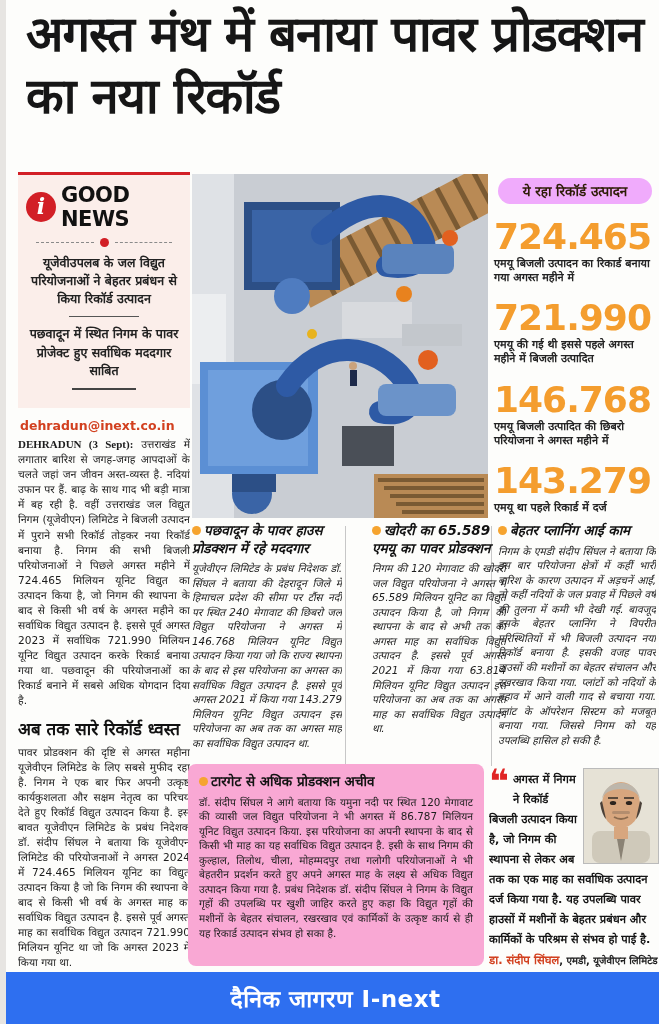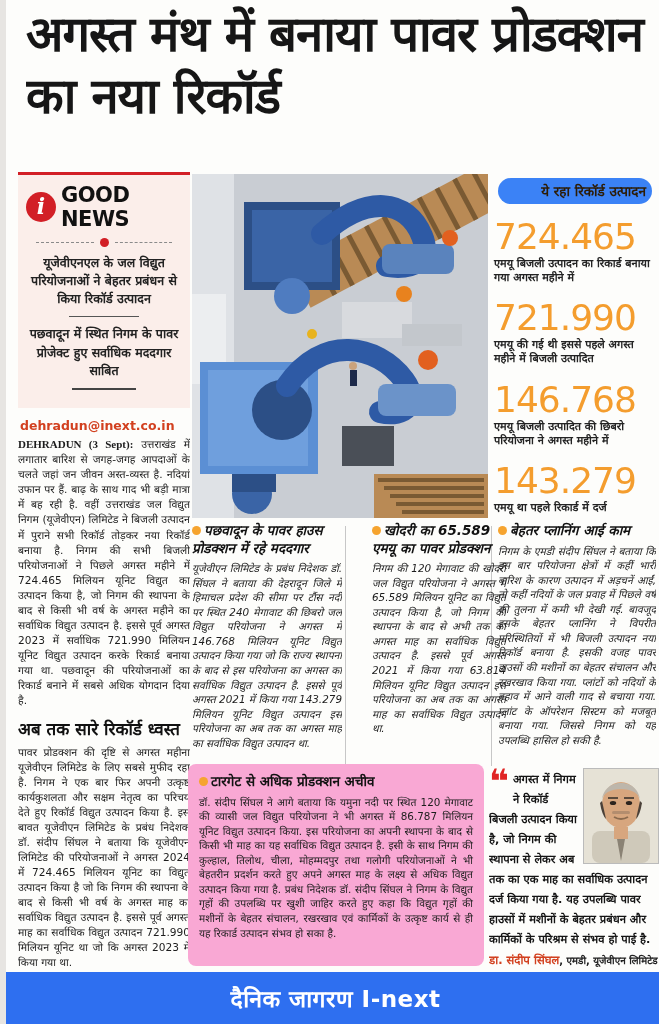--- a/index.html
+++ b/index.html
@@ -34,24 +34,24 @@
   .blurb-rule.thick { border-top:2px solid #444; width:64px; }
   .email { color:#d2401f; font-weight:700; font-size:12.5px; margin:10px 2px 4px 2px; }
   .body-text { font-size:10.6px; line-height:1.42; color:#1c1c1c; text-align:justify; }
   .body-text b.dateline { font-size:11px;font-family:Liberation Serif, serif; }
   .left-subhead { font-size:17px; font-weight:800; color:#111; margin:9px 0 5px 0; }
   
   .photo-wrap { position:absolute; left:186px; top:174px; width:296px; height:344px; background:#cdd1d6; overflow:hidden; }
   
   .records { position:absolute; left:488px; top:178px; width:162px; height:328px; }
   .records-badge {
-    background:#3b82f6; border-radius:14px; text-align:right; padding:4px 6px;
+    background:#f0abfc; border-radius:14px; text-align:center; padding:4px 6px;
     font-size:13.5px; font-weight:800; color:#2d1c05; margin:0 4px 6px 4px;
   }
-  .rec-num { font-size:36px; font-weight:400; color:#f49d2e; letter-spacing:-1px; line-height:1.05; margin-top:14px; }
+  .rec-num { font-size:36px; font-weight:700; color:#f49d2e; letter-spacing:-1px; line-height:1.05; margin-top:14px; }
   .rec-label { font-size:11px; font-weight:700; color:#242424; line-height:1.3; margin-top:1px; }
   
   .news-col { position:absolute; top:522px; height:250px; overflow:hidden;font-style:italic; }
   .col-1 { left:186px; width:150px; }
   .col-2 { left:366px; width:134px; }
   .col-3 { left:492px; width:158px; }
   .v-rule { position:absolute; top:526px; height:240px; width:0; border-left:1px solid #c7c7c7; }
   .vr-1 { left:339px; } .vr-2 { left:485px; }
   .col-head { font-size:13.5px; font-weight:800; color:#121212; line-height:1.3; margin-bottom:4px; }
   .bullet { display:inline-block; width:9px; height:9px; border-radius:50%; background:#f6a42f; margin-right:3px; }
@@ -87,21 +87,21 @@
     <div class="goodnews-box">
       <div class="gn-logo-row">
         <div class="i-circle">i</div>
         <div class="gn-title">GOOD NEWS</div>
       </div>
       <div class="gn-divider">
         <span class="line"></span>
           <span class="dot"></span>
           <span class="line"></span>
       </div>
-      <div class="blurb">यूजेवीएनएल के जल विद्युत परियोजनाओं ने बेहतर प्रबंधन से किया रिकॉर्ड उत्पादन</div>
+      <div class="blurb">यूजेवीउपलब के जल विद्युत परियोजनाओं ने बेहतर प्रबंधन से किया रिकॉर्ड उत्पादन</div>
       <div class="blurb-rule"></div>
       <div class="blurb">पछवादून में स्थित निगम के पावर प्रोजेक्ट हुए सर्वाधिक मददगार साबित</div>
       <div class="blurb-rule thick"></div>
     </div>
     <div class="email">dehradun@inext.co.in</div>
     <p class="body-text"><b class="dateline">DEHRADUN (3 Sept):</b> <span>उत्तराखंड में लगातार बारिश से जगह-जगह आपदाओं के चलते जहां जन जीवन अस्त-व्यस्त है. नदियां उफान पर हैं. बाढ़ के साथ गाद भी बड़ी मात्रा में बह रही है. वहीं उत्तराखंड जल विद्युत निगम (यूजेवीएन) लिमिटेड ने बिजली उत्पादन में पुराने सभी रिकॉर्ड तोड़कर नया रिकॉर्ड बनाया है. निगम की सभी बिजली परियोजनाओं ने पिछले अगस्त महीने में 724.465 मिलियन यूनिट विद्युत का उत्पादन किया है, जो निगम की स्थापना के बाद से किसी भी वर्ष के अगस्त महीने का सर्वाधिक विद्युत उत्पादन है. इससे पूर्व अगस्त 2023 में सर्वाधिक 721.990 मिलियन यूनिट विद्युत उत्पादन करके रिकार्ड बनाया गया था. पछवादून की परियोजनाओं का रिकार्ड बनाने में सबसे अधिक योगदान दिया है.</span></p>
     <h2 class="left-subhead">अब तक सारे रिकॉर्ड ध्वस्त</h2>
     <p class="body-text">पावर प्रोडक्शन की दृष्टि से अगस्त महीना यूजेवीएन लिमिटेड के लिए सबसे मुफीद रहा है. निगम ने एक बार फिर अपनी उत्कृष्ट कार्यकुशलता और सक्षम नेतृत्व का परिचय देते हुए रिकॉर्ड विद्युत उत्पादन किया है. इस बावत यूजेवीएन लिमिटेड के प्रबंध निदेशक डॉ. संदीप सिंघल ने बताया कि यूजेवीएन लिमिटेड की परियोजनाओं ने अगस्त 2024 में 724.465 मिलियन यूनिट का विद्युत उत्पादन किया है जो कि निगम की स्थापना के बाद से किसी भी वर्ष के अगस्त माह का सर्वाधिक विद्युत उत्पादन है. इससे पूर्व अगस्त माह का सर्वाधिक विद्युत उत्पादन 721.990 मिलियन यूनिट था जो कि अगस्त 2023 में किया गया था.</p>
   </div>
 

